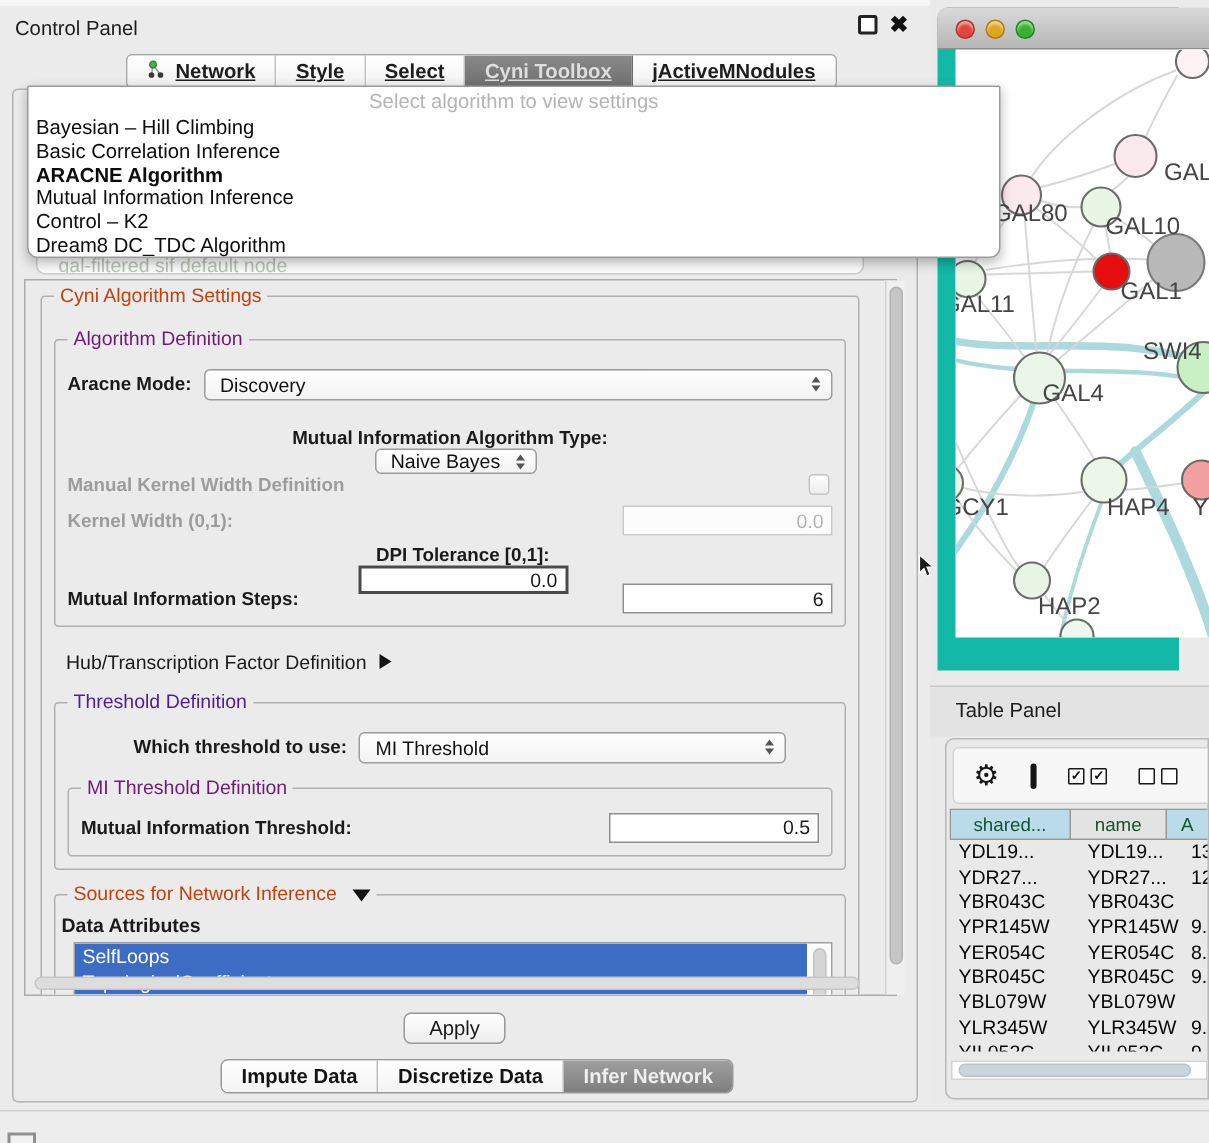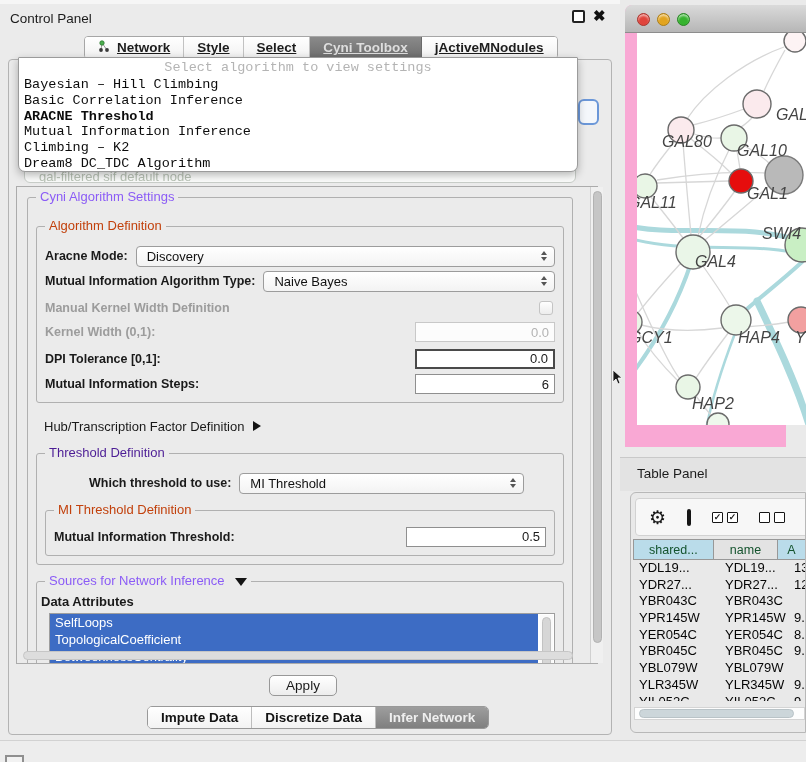--- a/index.html
+++ b/index.html
@@ -27,42 +27,42 @@
     border:1px solid #b3b3b3; border-radius:4px; background:#ebebeb; }
 
   
   #ghost-combo { position:absolute; left:24px; top:168px; width:552px; height:15px; overflow:hidden;
     border:1px solid #c9cec9; border-radius:0 0 6px 6px; background:#fbfcfb; z-index:1;
     font-size:13px; color:#b9c3b6; padding-left:14px; }
   #ghost-combo-right { position:absolute; left:578px; top:99px; width:21px; height:26px;
     border:2px solid #6b97d8; border-radius:6px; background:#f4f7fb; z-index:1; }
 
   
-  #algo-popup { position:absolute; left:18px; top:57px; width:560px; height:115px; background:#fff;
+  #algo-popup { position:absolute; left:18px; top:57px; width:649px; height:115px; background:#fff;
     border:1px solid #9b9b9b; border-radius:1px 1px 7px 7px; box-shadow:0 3px 8px rgba(0,0,0,.28);
-    z-index:5; padding-top:2px;font-family:Liberation Mono, monospace; }
+    z-index:5; padding-top:2px; }
   #algo-popup .ph { text-align:center; color:#b4b4b4; font-size:13.5px; height:17px; }
   #algo-popup .it { font-size:13.5px; height:15.8px; line-height:15.8px; padding-left:5px; color:#0c0c0c; }
   #algo-popup .it.sel { font-weight:bold; }
 
   
   #viewport { position:absolute; left:16px; top:186px; width:582px; height:478px;
     border:1px solid #ababab; background:#ebebeb; overflow:hidden; }
   #vscroll { position:absolute; right:17px; top:187px; width:13px; height:476px; background:#f0f0f0;
     border-left:1px solid #d0d0d0; z-index:2; }
   #vscroll .thumb { position:absolute; left:2px; top:4px; width:9px; height:452px; border-radius:5px;
     background:#c6c6c6; border:1px solid #b2b2b2; }
   #hscroll { position:absolute; left:18px; top:650px; width:560px; height:12px; z-index:2; }
   #hscroll .thumb { height:9px; margin:1px 5px; border-radius:5px; background:#dddddd; border:1px solid #c6c6c6; }
 
   
   .fieldset { position:relative; border:1px solid #b0b0b0; border-radius:3px; background:#ebebeb; }
   .legend { position:absolute; top:-9px; left:8px; background:#ebebeb; padding:0 4px;
-    font-size:13px; color:#8b5cf6; white-space:nowrap; }
-  .legend.blue { color:#c2410c; }
+    font-size:13px; color:#c2410c; white-space:nowrap; }
+  .legend.blue { color:#701a75; }
   .legend.green { color:#4c1d95; }
 
   .row { display:flex; align-items:center; }
   .lbl { font-size:12.5px; font-weight:bold; white-space:nowrap; }
   .lbl.gray { color:#9c9c9c; }
   .sp { flex:1; }
 
   .combo { position:relative; height:21px; background:linear-gradient(#ffffff,#f3f3f3);
     border:1px solid #9c9c9c; border-radius:4px; display:flex; align-items:center;
     font-size:13px; padding:0 24px 0 10px; color:#111; }
@@ -102,21 +102,21 @@
   #bottom-tabs .seg:last-child { border-right:none; }
   #bottom-tabs .seg.active { background:linear-gradient(#9e9e9e,#7f7f7f); color:#efefef; }
 
   #bottom-strip { position:absolute; left:0; top:740px; width:806px; height:22px;
     background:#ededed; border-top:1px solid #d2d2d2; }
   #mini-icon { position:absolute; left:5px; top:755px; width:19px; height:12px;
     border:2px solid #8f8f8f; background:#f2f2f2; }
 
   
   #net-window { position:absolute; left:625px; top:5px; width:161px; height:442px;
-    background:#f9a8d4; border-radius:7px 0 0 0;font-style:italic; }
+    background:#14b8a6; border-radius:7px 0 0 0; }
   #net-titlebar { position:absolute; left:0; top:0; width:181px; height:28px;
     background:linear-gradient(#dadada,#b6b6b6); border-bottom:1px solid #8d8d8d; border-radius:7px 0 0 0; }
   .tl { position:absolute; top:8px; width:13px; height:13px; border-radius:50%;
     box-shadow:inset 0 2px 2px rgba(255,255,255,.55); }
   #tl-close { left:12px; background:#e0443c; border:1px solid #a83730; }
   #tl-min   { left:32px; background:#e2a41f; border:1px solid #ab7d18; }
   #tl-zoom  { left:52px; background:#35b32e; border:1px solid #2a8426; }
   #net-canvas { position:absolute; left:12px; top:28px; width:169px; height:392px;
     background:#fff; overflow:hidden; }
   #net-canvas svg { display:block; }
@@ -193,23 +193,23 @@
       </div>
   </div>
 
   <div id="ghost-combo">gal-filtered sif default node</div>
   <div id="ghost-combo-right"></div>
 
   <div id="algo-popup">
     <div class="ph">Select algorithm to view settings</div>
     <div class="it">Bayesian – Hill Climbing</div>
     <div class="it">Basic Correlation Inference</div>
-    <div class="it sel">ARACNE Threshold</div>
+    <div class="it sel">ARACNE Algorithm</div>
     <div class="it">Mutual Information Inference</div>
-    <div class="it">Climbing – K2</div>
+    <div class="it">Control – K2</div>
     <div class="it">Dream8 DC_TDC Algorithm</div>
   </div>
 
   <div id="viewport">
     <div class="fieldset" style="margin:10px 24px 0 10px; padding:20px 0 8px 0; height:640px;">
       <div class="legend">Cyni Algorithm Settings</div>
 
       <div class="fieldset" style="margin:8px 8px 0 8px; padding:16px 0 6px 0;">
         <div class="legend blue">Algorithm Definition</div>
 
@@ -217,21 +217,21 @@
           <span class="lbl">Aracne Mode:</span>
           <div class="combo" style="flex:1; margin-left:8px;">
             <span>Discovery</span>
             <span class="spin">
                 <i class="up"></i>
                 <i class="dn"></i>
               </span>
           </div>
         </div>
 
-        <div class="row" style="margin:3px 8px 0 8px; height:22px;">
+        <div class="row" style="margin:18px 8px 0 8px; height:22px;flex-direction:column;">
           <span class="lbl">Mutual Information Algorithm Type:</span>
           <div class="combo" style="flex:1; margin-left:8px;">
             <span>Naive Bayes</span>
             <span class="spin">
                 <i class="up"></i>
                 <i class="dn"></i>
               </span>
           </div>
         </div>
 
@@ -240,21 +240,21 @@
           <span class="sp"></span>
           <div class="cbx"></div>
         </div>
 
         <div class="row" style="margin:6px 8px 0 8px; height:20px;">
           <span class="lbl gray">Kernel Width (0,1):</span>
           <span class="sp"></span>
           <div class="tf disabled">0.0</div>
         </div>
 
-        <div class="row" style="margin:6px 8px 0 8px; height:21px;">
+        <div class="row" style="margin:6px 8px 0 25px; height:21px;flex-direction:column;">
           <span class="lbl">DPI Tolerance [0,1]:</span>
           <span class="sp"></span>
           <div class="tf focused">0.0</div>
         </div>
 
         <div class="row" style="margin:5px 8px 2px 8px; height:20px;">
           <span class="lbl">Mutual Information Steps:</span>
           <span class="sp"></span>
           <div class="tf">6</div>
         </div>

